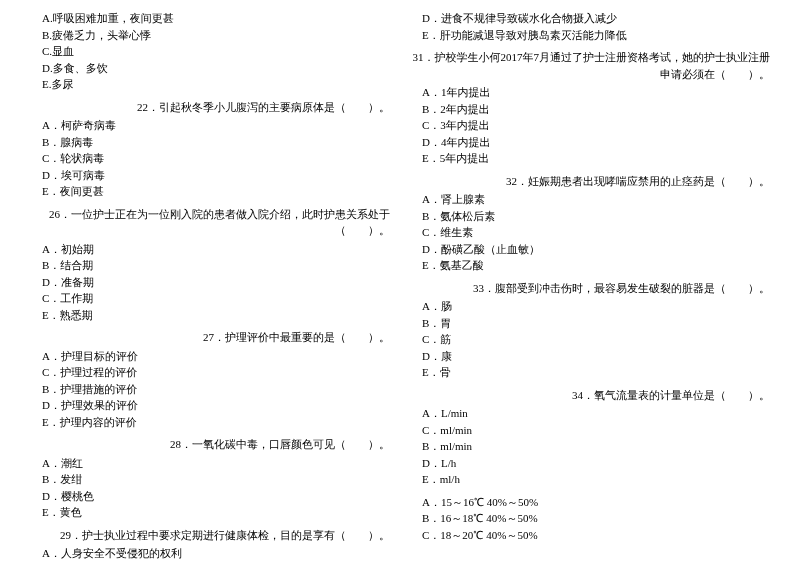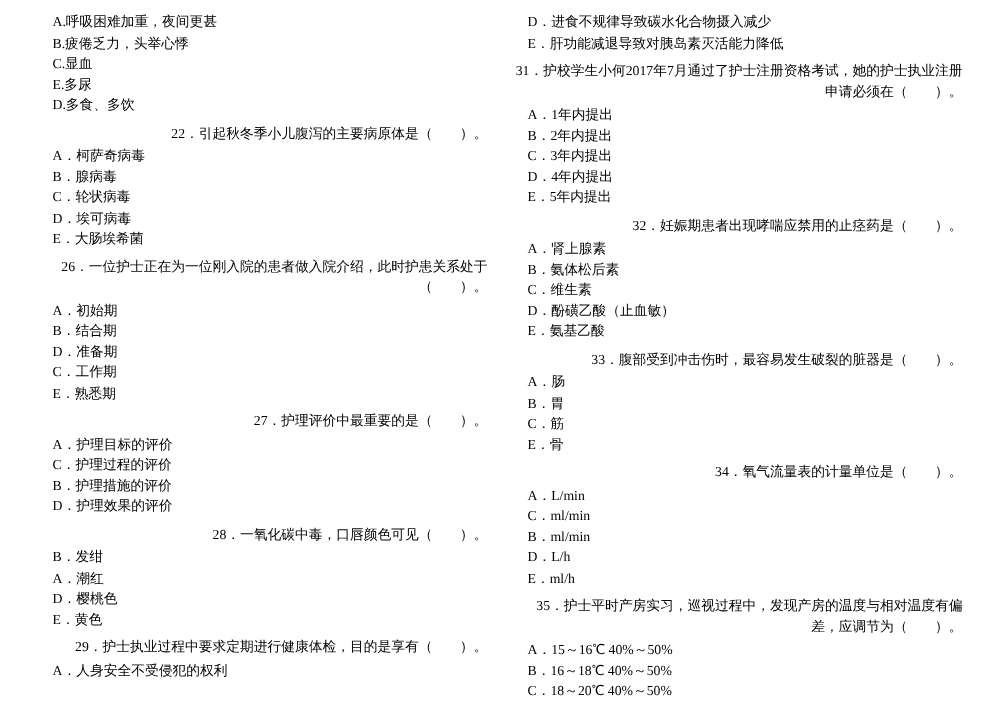--- a/index.html
+++ b/index.html
@@ -42,54 +42,55 @@
 
 <div class="page-container">
   <div class="two-column">
 
     <div class="left-col">
 
       <div class="question-block">
         <div class="option">A.呼吸困难加重，夜间更甚</div>
         <div class="option">B.疲倦乏力，头举心悸</div>
         <div class="option">C.显血</div>
+        <div class="option">D.多食、多饮</div>
         <div class="option">E.多尿</div>
-        <div class="option">D.多食、多饮</div>
       </div>
 
       <div class="question-block">
         <div class="question-text">22．引起秋冬季小儿腹泻的主要病原体是（　　）。</div>
         <div class="option">A．柯萨奇病毒</div>
         <div class="option">B．腺病毒</div>
         <div class="option">C．轮状病毒</div>
         <div class="option">D．埃可病毒</div>
-        <div class="option">E．大肠埃希菌</div>
+        <div class="option">E．夜间更甚</div>
       </div>
 
       <div class="question-block">
         <div class="question-text">26．一位护士正在为一位刚入院的患者做入院介绍，此时护患关系处于（　　）。</div>
         <div class="option">A．初始期</div>
         <div class="option">B．结合期</div>
         <div class="option">D．准备期</div>
         <div class="option">C．工作期</div>
         <div class="option">E．熟悉期</div>
       </div>
 
       <div class="question-block">
         <div class="question-text">27．护理评价中最重要的是（　　）。</div>
         <div class="option">A．护理目标的评价</div>
         <div class="option">C．护理过程的评价</div>
         <div class="option">B．护理措施的评价</div>
         <div class="option">D．护理效果的评价</div>
+        <div class="option">E．护理内容的评价</div>
       </div>
 
       <div class="question-block">
         <div class="question-text">28．一氧化碳中毒，口唇颜色可见（　　）。</div>
+        <div class="option">A．潮红</div>
         <div class="option">B．发绀</div>
-        <div class="option">A．潮红</div>
         <div class="option">D．樱桃色</div>
         <div class="option">E．黄色</div>
       </div>
 
       <div class="question-block">
         <div class="question-text">29．护士执业过程中要求定期进行健康体检，目的是享有（　　）。</div>
         <div class="option">A．人身安全不受侵犯的权利</div>
 
       </div>
 
@@ -118,34 +119,34 @@
         <div class="option">C．维生素</div>
         <div class="option">D．酚磺乙酸（止血敏）</div>
         <div class="option">E．氨基乙酸</div>
       </div>
 
       <div class="question-block">
         <div class="question-text">33．腹部受到冲击伤时，最容易发生破裂的脏器是（　　）。</div>
         <div class="option">A．肠</div>
         <div class="option">B．胃</div>
         <div class="option">C．筋</div>
+        <div class="option">D．康</div>
         <div class="option">E．骨</div>
       </div>
 
       <div class="question-block">
         <div class="question-text">34．氧气流量表的计量单位是（　　）。</div>
         <div class="option">A．L/min</div>
         <div class="option">C．ml/min</div>
         <div class="option">B．ml/min</div>
         <div class="option">D．L/h</div>
         <div class="option">E．ml/h</div>
       </div>
 
       <div class="question-block">
-        <div class="question-text">35．护士平时产房实习，巡视过程中，发现产房的温度与相对温度有偏差，应调节为（　　）。</div>
         <div class="option">A．15～16℃ 40%～50%</div>
         <div class="option">B．16～18℃ 40%～50%</div>
         <div class="option">C．18～20℃ 40%～50%</div>
 
       </div>
 
     </div>
   </div>
 
 </div>

